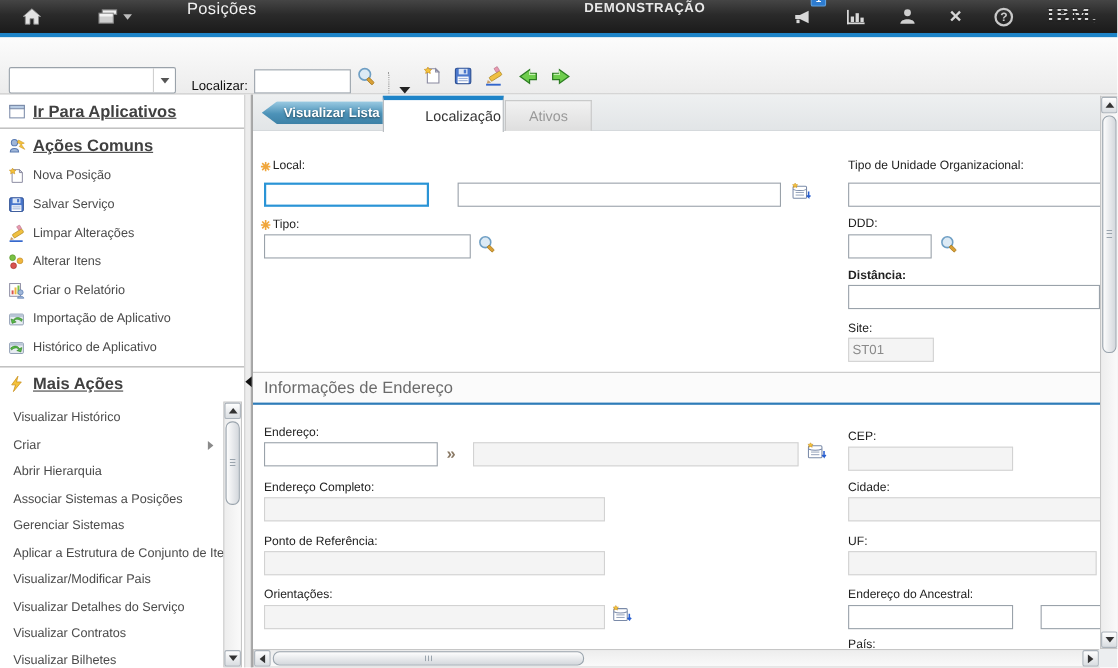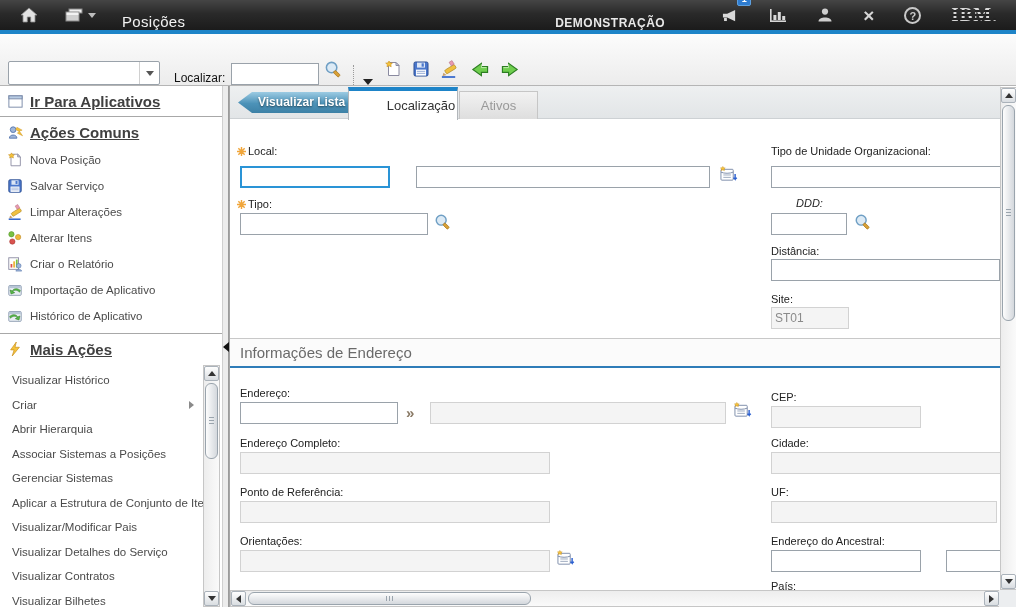--- a/index.html
+++ b/index.html
@@ -2,21 +2,21 @@
 <html><head>
 <meta charset="utf-8">
 <style>
   * { margin:0; padding:0; box-sizing:border-box; }
   html,body { width:1016px; height:607px; overflow:hidden; }
   body { font-family:"Liberation Sans","DejaVu Sans",sans-serif; background:#fff; }
   .app { position:relative; width:1016px; height:607px; background:#fff; overflow:hidden; }
 
   
   .topbar { position:absolute; left:0; top:0; width:1016px; height:30px;
-    background:linear-gradient(#454545,#2a2a2a 45%,#1b1b1b); display:flex; align-items:flex-end; }
+    background:linear-gradient(#454545,#2a2a2a 45%,#1b1b1b); display:flex; align-items:flex-start;gap:24px; }
   .accent-strip { position:absolute; left:0; top:30px; width:1016px; height:4px; background:#1e84c8; }
   .tb-icon { display:flex; align-items:center; justify-content:center; height:30px; cursor:pointer; }
   .topbar .home { margin-left:12px; width:34px; }
   .topbar .switcher { margin-left:14px; width:40px; }
   .caret-down { width:0; height:0; border-left:4px solid transparent; border-right:4px solid transparent; border-top:5px solid #bdbdbd; margin-left:4px; }
   .app-title { color:#f2f2f2; font-size:15px; margin-left:22px; letter-spacing:0.3px; }
   .topbar-spacer { flex:1; }
   .env-label { color:#e8e8e8; font-weight:bold; font-size:12px; letter-spacing:0.5px; margin-right:55px; }
   .topbar-right { display:flex; align-items:center; gap:30px; margin-right:18px; }
   .bell-wrap { position:relative; }
@@ -407,30 +407,30 @@
       <span class="ficon" style="left:204px; top:94px;">
         <svg viewBox="0 0 20 20" width="18" height="18">
             <circle cx="8" cy="8" r="5.5" fill="#dceaf5" stroke="#6f9fc4" stroke-width="1.6"></circle>
             <rect x="11.4" y="11" width="7.4" height="3.2" rx="1.2" transform="rotate(45 12 11.5)" fill="#d9a036" stroke="#a8791f" stroke-width="0.8"></rect>
           </svg>
       </span>
 
       <div class="fl" style="left:541px; top:26px;">Tipo de Unidade Organizacional:</div>
       <input class="tfield" style="left: 541px; top: 47px; width: 230px;" value="">
 
-      <div class="fl" style="left:566px; top:78px;font-style:italic;">DDD:</div>
+      <div class="fl" style="left:541px; top:78px;">DDD:</div>
       <input class="tfield" style="left: 541px; top: 94px; width: 76px;" value="">
       <span class="ficon" style="left:624px; top:94px;">
         <svg viewBox="0 0 20 20" width="18" height="18">
             <circle cx="8" cy="8" r="5.5" fill="#dceaf5" stroke="#6f9fc4" stroke-width="1.6"></circle>
             <rect x="11.4" y="11" width="7.4" height="3.2" rx="1.2" transform="rotate(45 12 11.5)" fill="#d9a036" stroke="#a8791f" stroke-width="0.8"></rect>
           </svg>
       </span>
 
-      <div class="fl" style="left:541px; top:126px;">Distância:</div>
+      <div class="fl" style="left:541px; top:126px;font-weight:bold;">Distância:</div>
       <input class="tfield" style="left: 541px; top: 140px; width: 229px;" value="">
 
       <div class="fl" style="left:541px; top:174px;">Site:</div>
       <input class="tfield ro" style="left: 541px; top: 188px; width: 78px;" readonly="" value="ST01">
 
       <div class="sect-head" style="top:219px;text-align:right;">
         <span class="sect-title">Informações de Endereço</span>
       </div>
 
       <div class="fl" style="left:10px; top:268px;">Endereço:</div>

